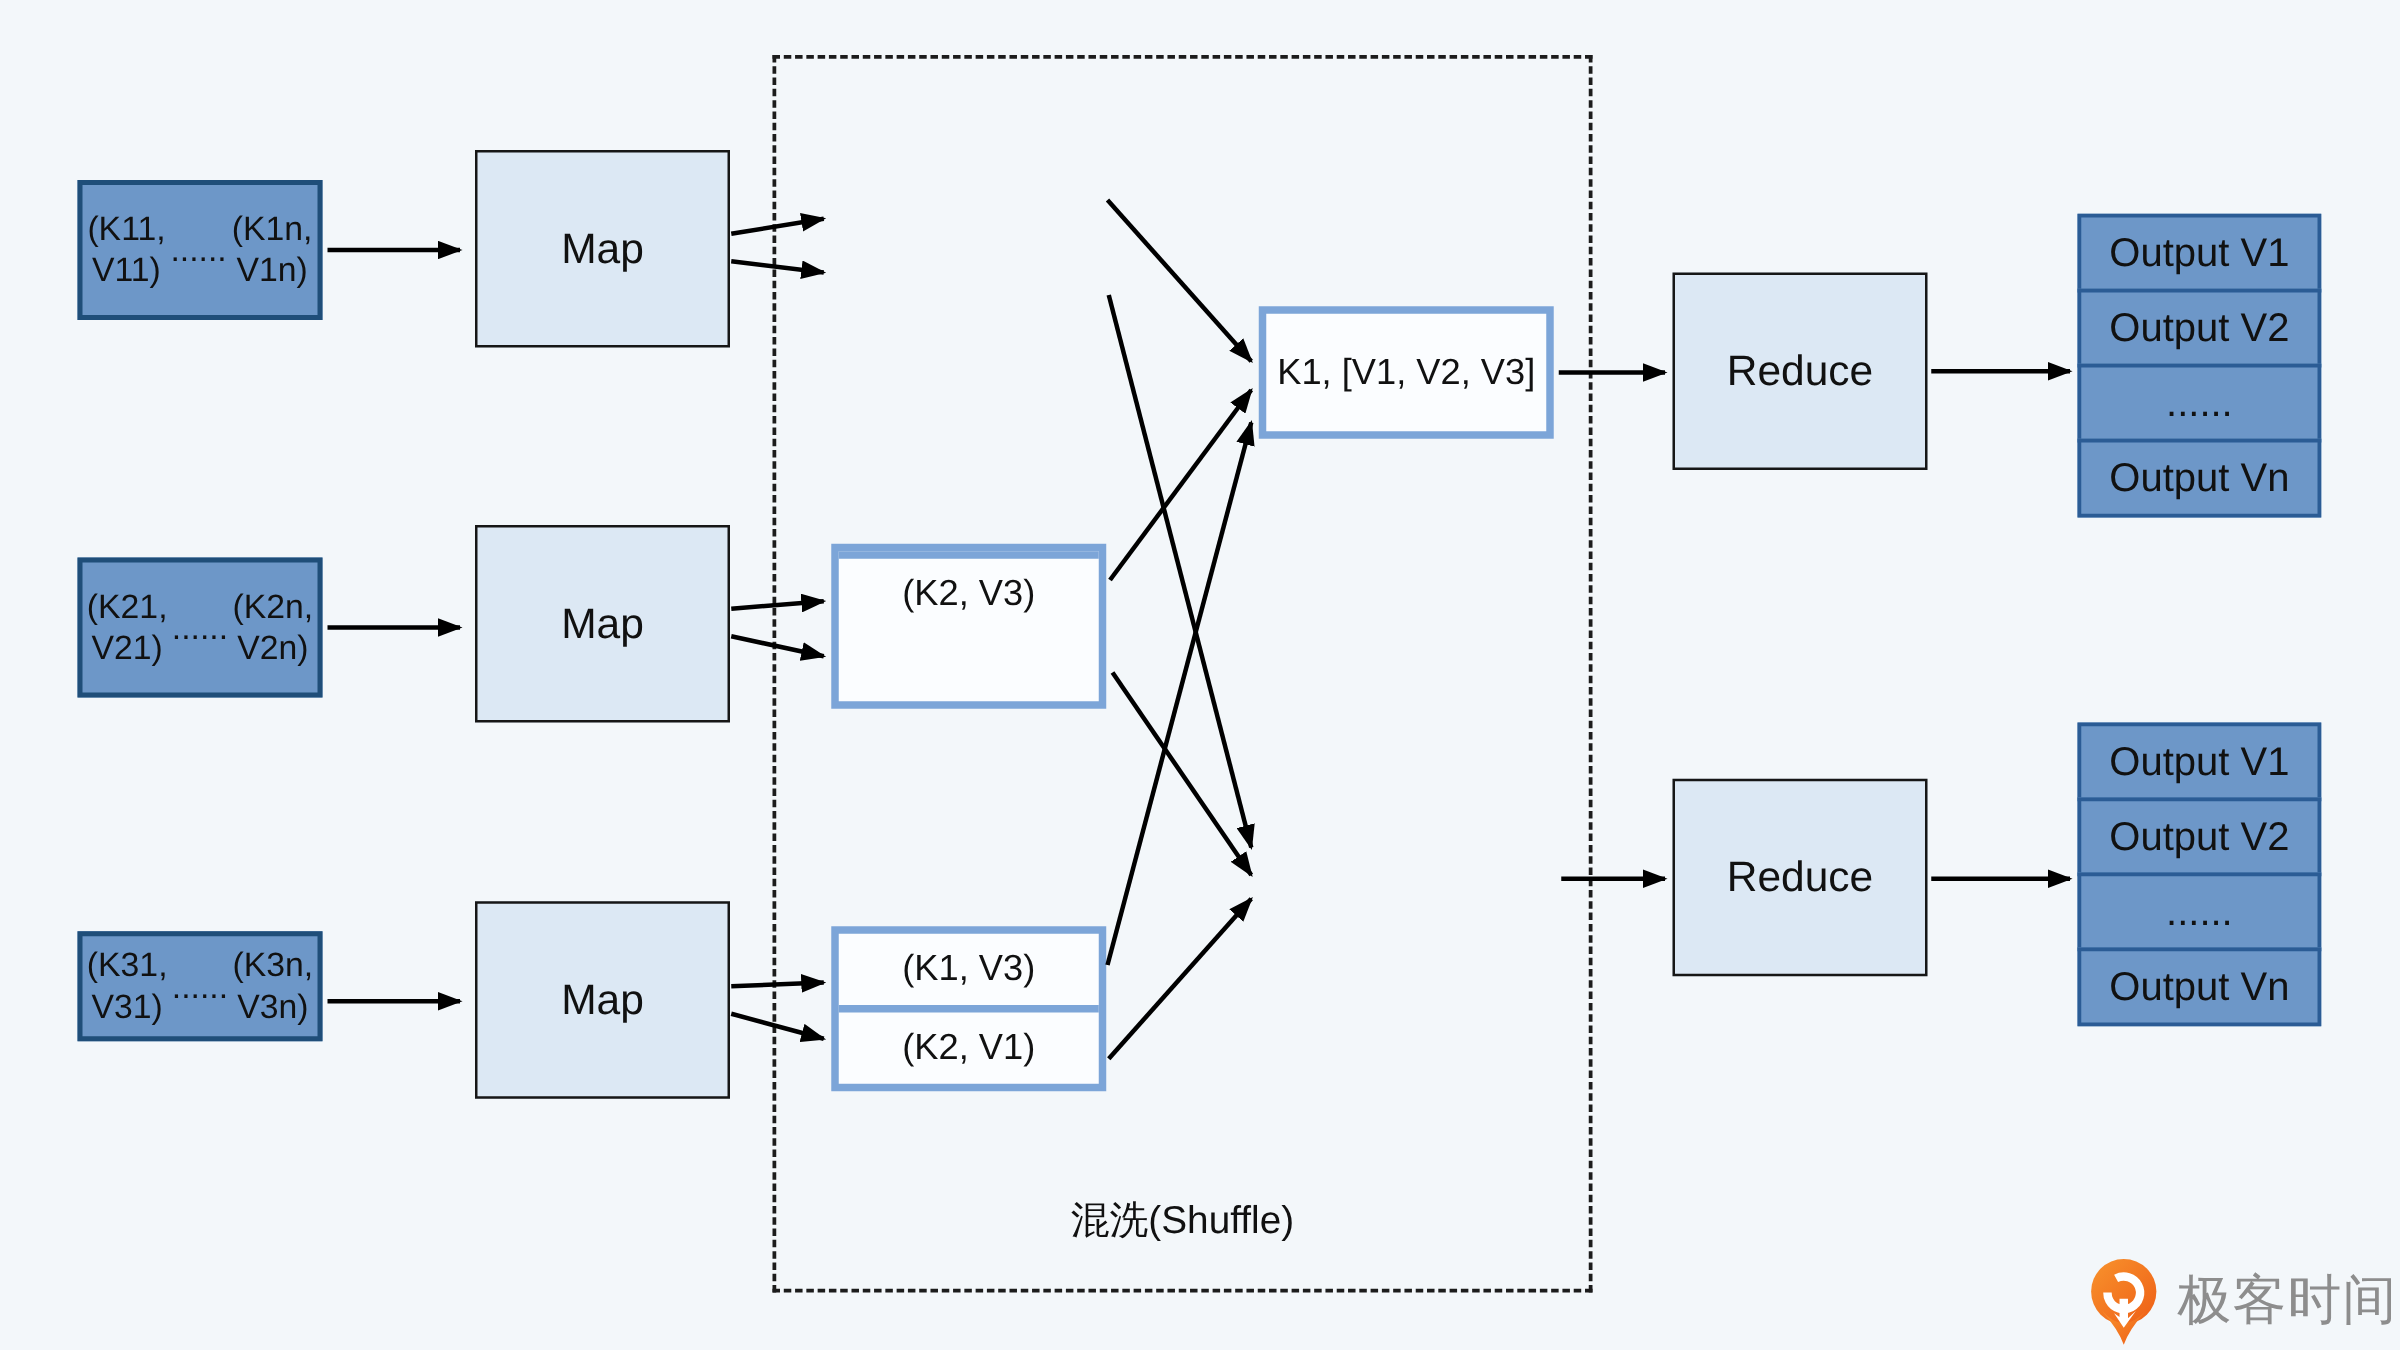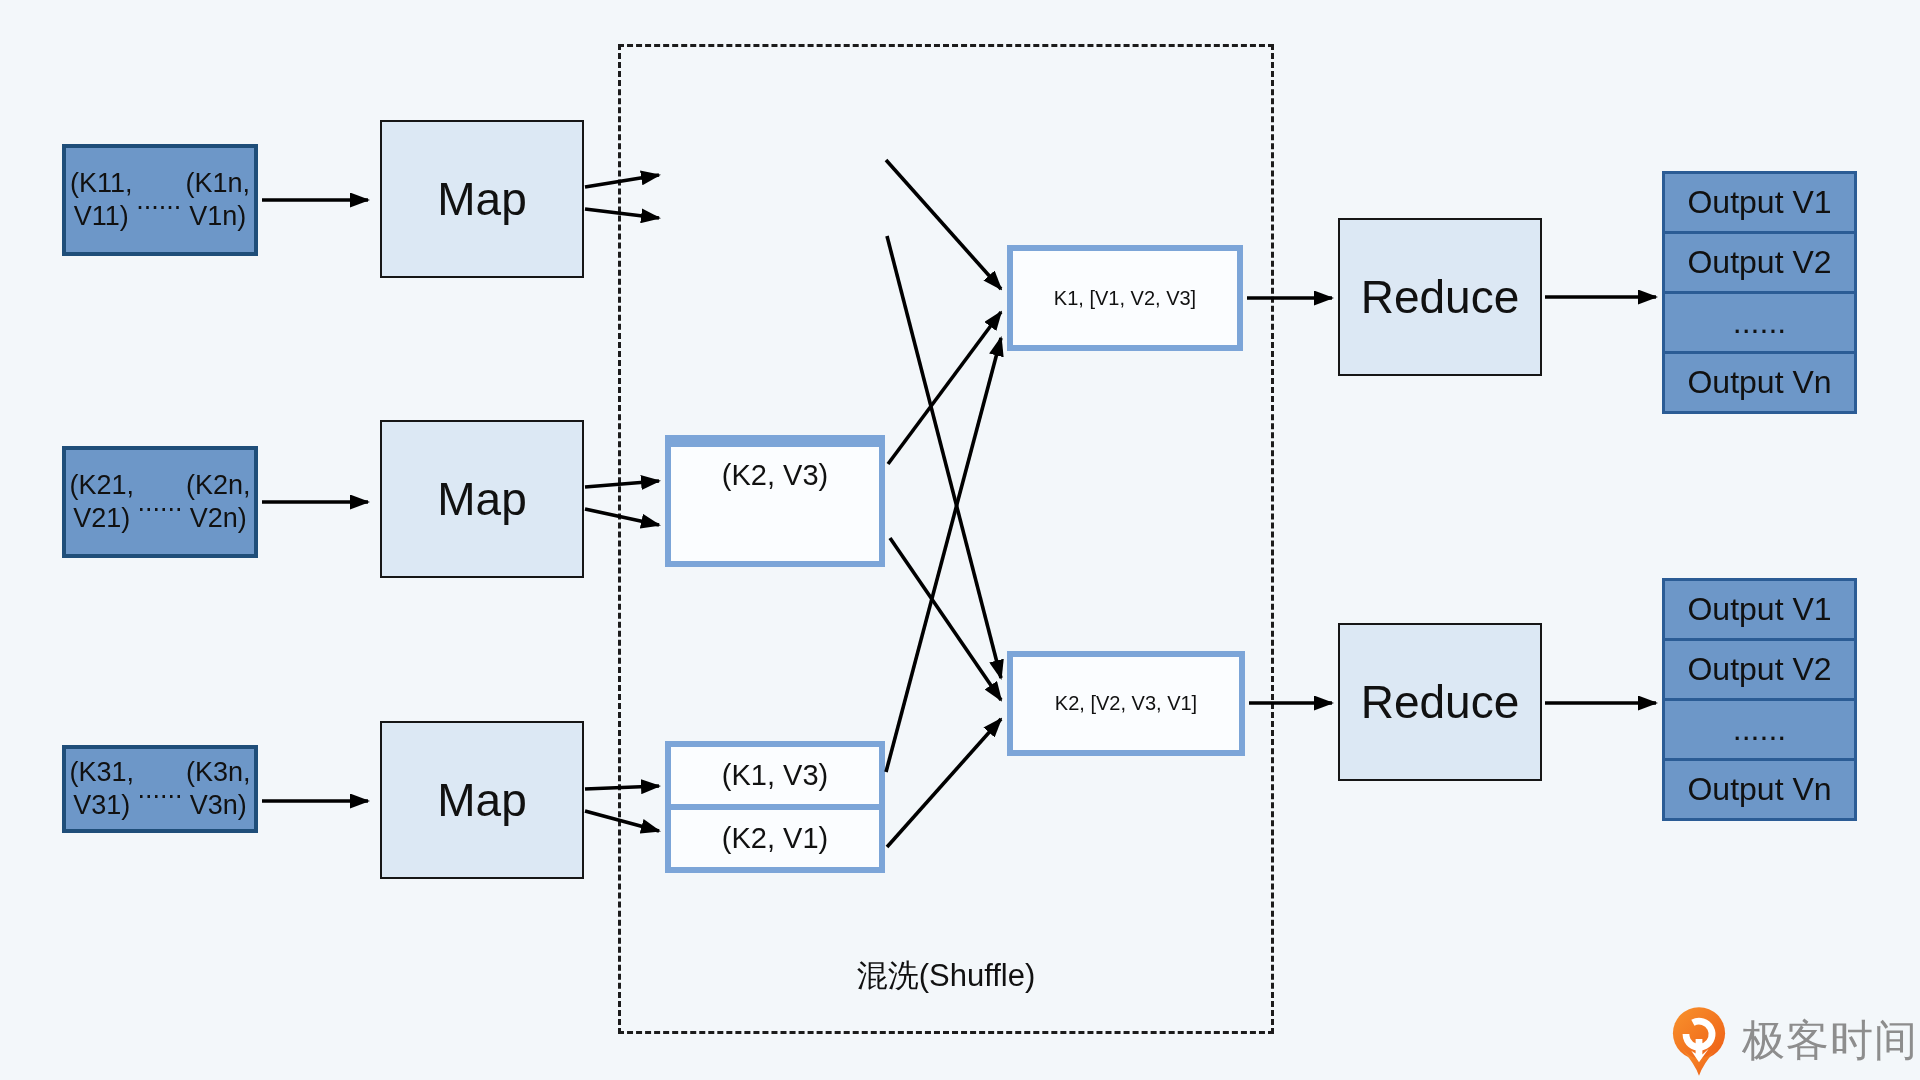--- a/index.html
+++ b/index.html
@@ -7,26 +7,26 @@
     --proc-fill:#DCE8F4; --proc-border:#161616; --shuf-border:#7CA5D8; --shuf-fill:#FBFDFF;
     --ink:#111;
   }
   *{box-sizing:border-box;margin:0;padding:0}
   html,body{width:1920px;height:1080px;overflow:hidden}
   body{background:var(--bg);font-family:"Liberation Sans","DejaVu Sans",sans-serif;color:var(--ink)}
   .canvas{position:relative;width:1920px;height:1080px}
   .abs{position:absolute}
   .center{display:flex;align-items:center;justify-content:center;text-align:center}
   .input-box{background:var(--dark-fill);border:4px solid var(--dark-border);font-size:27px;line-height:33px}
-  .proc-box{background:var(--proc-fill);border:2.5px solid var(--proc-border);font-size:46px}
+  .proc-box{background:var(--proc-fill);border:2.5px solid var(--proc-border);font-size:34px}
   .dashed-region{border:3px dashed #1c1c1c}
   .pair-box{background:var(--shuf-fill);border:6px solid var(--shuf-border)}
   .pair-cell{height:57px;display:flex;align-items:center;justify-content:center;font-size:29px}
   .pair-divider{height:6px;background:var(--shuf-border)}
-  .merged-box{background:var(--shuf-fill);border:6px solid var(--shuf-border);font-size:20px}
+  .merged-box{background:var(--shuf-fill);border:6px solid var(--shuf-border);font-size:29px}
   .stack{display:flex;flex-direction:column}
   .stack-cell{height:63px;margin-top:-3px;background:var(--dark-fill);border:3px solid var(--out-border);
     display:flex;align-items:center;justify-content:center;font-size:32px}
   .stack-cell:first-child{margin-top:0}
   .shuffle-label{font-size:31px;line-height:44px}
   .logo-text{font-size:43px;color:#8D8D8D;letter-spacing:1px;line-height:52px}
   svg.arrows{position:absolute;left:0;top:0;z-index:5;pointer-events:none}
   svg.arrows line{stroke:#000;stroke-width:3.6px}
 </style>
 </head>
@@ -67,23 +67,20 @@
     <div class="pair-cell">(K2, V3)</div>
   </div>
   <div class="abs pair-box" style="left:665px;top:741px;width:220px;height:132px">
     <div class="pair-cell">(K1, V3)</div>
     <div class="pair-divider"></div>
     <div class="pair-cell">(K2, V1)</div>
   </div>
 
   <div class="abs merged-box center" style="left:1007px;top:245px;width:236px;height:106px">
     <span>K1, [V1, V2, V3]</span>
-  </div>
-  <div class="abs merged-box center" style="left:1007px;top:651px;width:238px;height:105px">
-    <span>K2, [V2, V3, V1]</span>
   </div>
 
   <div class="abs shuffle-label center" style="left:770px;top:930px;width:352px;height:92px">
     <div>混洗</div>
     <div>(Shuffle)</div>
   </div>
 
   <div class="abs proc-box center" style="left:1338px;top:218px;width:204px;height:158px">
     <span>Reduce</span>
   </div>

